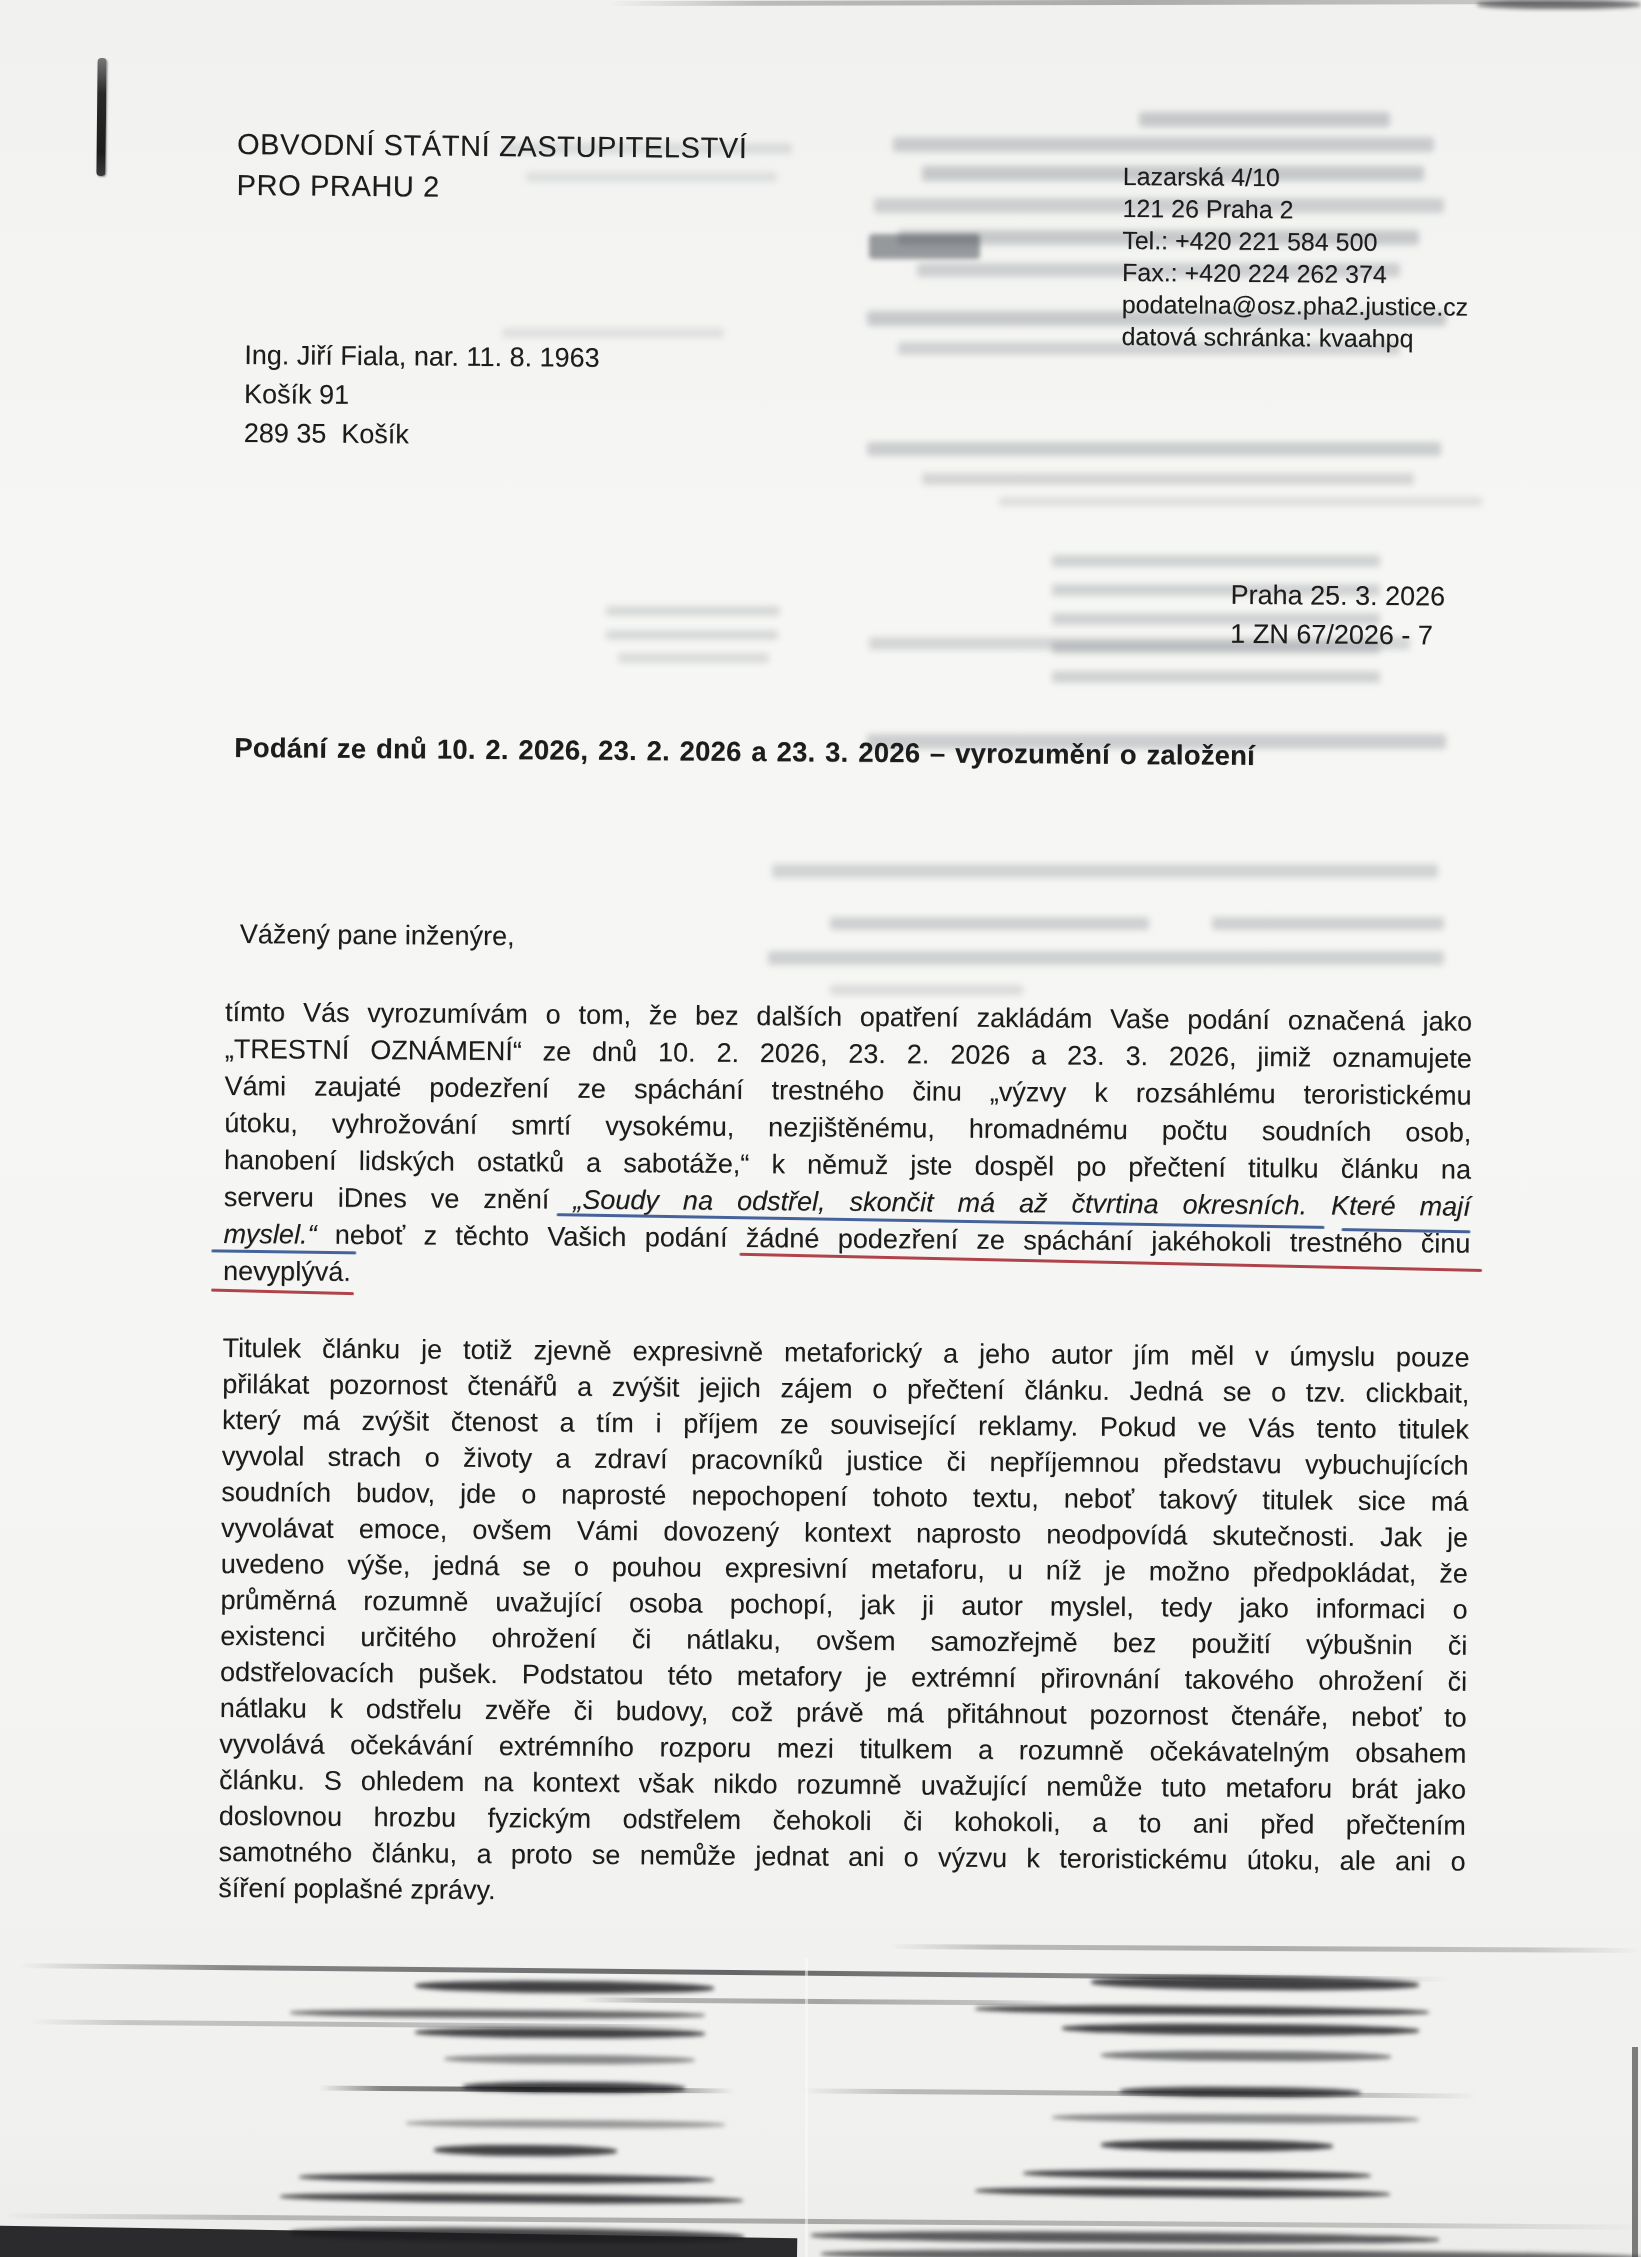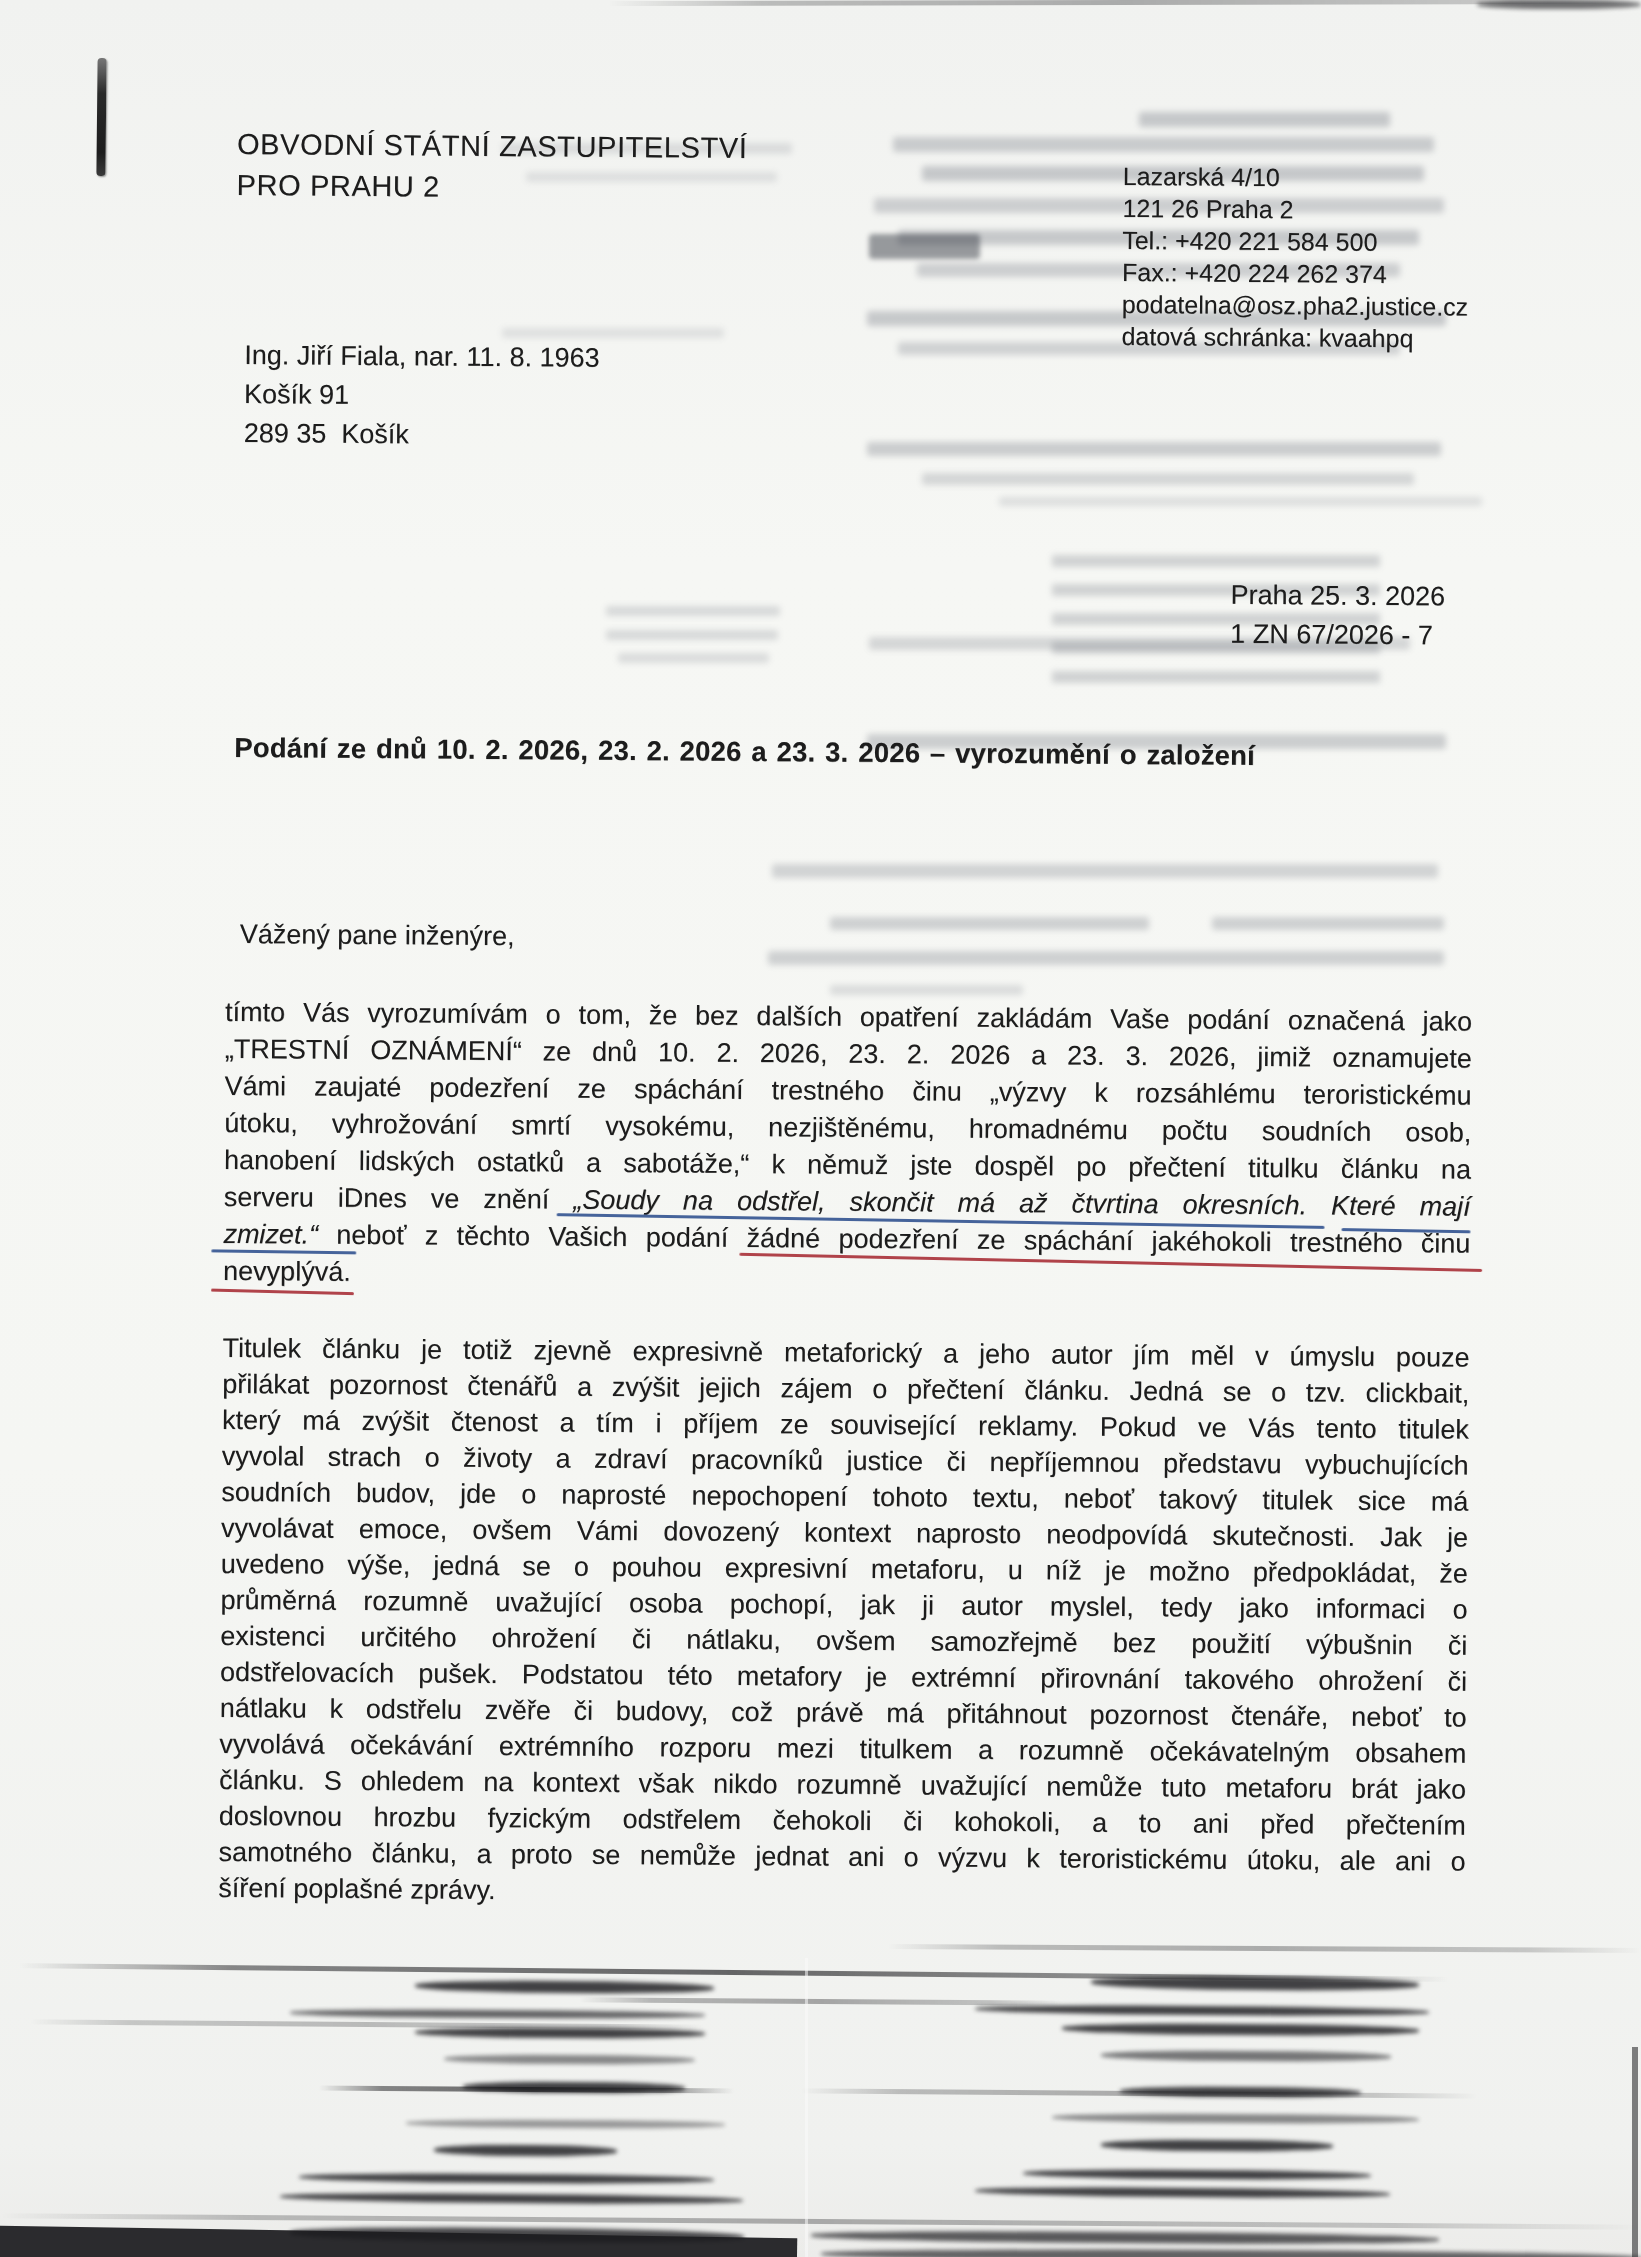--- a/index.html
+++ b/index.html
@@ -114,21 +114,21 @@
 
     <div class="subject">Podání ze dnů 10. 2. 2026, 23. 2. 2026 a 23. 3. 2026 – vyrozumění o založení</div>
 
     <div class="salutation">Vážený pane inženýre,</div>
 
     <div class="para para1">
       <div class="jl">
         
       <div class="jline">tímto Vás vyrozumívám o tom, že bez dalších opatření zakládám Vaše podání označená jako</div><div class="jline">„TRESTNÍ OZNÁMENÍ“ ze dnů 10. 2. 2026, 23. 2. 2026 a 23. 3. 2026, jimiž oznamujete</div><div class="jline">Vámi zaujaté podezření ze spáchání trestného činu „výzvy k rozsáhlému teroristickému</div><div class="jline">útoku, vyhrožování smrtí vysokému, nezjištěnému, hromadnému počtu soudních osob,</div><div class="jline">hanobení lidských ostatků a sabotáže,“ k němuž jste dospěl po přečtení titulku článku na</div></div>
       <div class="jline"><span>serveru iDnes ve znění </span><span class="it">„Soudy na odstřel, skončit má až čtvrtina okresních. Které mají</span></div>
-      <div class="jline"><span class="it">zmizet.“</span><span> neboť z těchto Vašich podání žádné podezření ze spáchání jakéhokoli trestného činu</span></div>
+      <div class="jline"><span class="it">myslel.“</span><span> neboť z těchto Vašich podání žádné podezření ze spáchání jakéhokoli trestného činu</span></div>
       <div class="lline">nevyplývá.</div>
     </div>
 
     <div class="para para2">
       <div class="jl">
         
       <div class="jline">Titulek článku je totiž zjevně expresivně metaforický a jeho autor jím měl v úmyslu pouze</div><div class="jline">přilákat pozornost čtenářů a zvýšit jejich zájem o přečtení článku. Jedná se o tzv. clickbait,</div><div class="jline">který má zvýšit čtenost a tím i příjem ze související reklamy. Pokud ve Vás tento titulek</div><div class="jline">vyvolal strach o životy a zdraví pracovníků justice či nepříjemnou představu vybuchujících</div><div class="jline">soudních budov, jde o naprosté nepochopení tohoto textu, neboť takový titulek sice má</div><div class="jline">vyvolávat emoce, ovšem Vámi dovozený kontext naprosto neodpovídá skutečnosti. Jak je</div><div class="jline">uvedeno výše, jedná se o pouhou expresivní metaforu, u níž je možno předpokládat, že</div><div class="jline">průměrná rozumně uvažující osoba pochopí, jak ji autor myslel, tedy jako informaci o</div><div class="jline">existenci určitého ohrožení či nátlaku, ovšem samozřejmě bez použití výbušnin či</div><div class="jline">odstřelovacích pušek. Podstatou této metafory je extrémní přirovnání takového ohrožení či</div><div class="jline">nátlaku k odstřelu zvěře či budovy, což právě má přitáhnout pozornost čtenáře, neboť to</div><div class="jline">vyvolává očekávání extrémního rozporu mezi titulkem a rozumně očekávatelným obsahem</div><div class="jline">článku. S ohledem na kontext však nikdo rozumně uvažující nemůže tuto metaforu brát jako</div><div class="jline">doslovnou hrozbu fyzickým odstřelem čehokoli či kohokoli, a to ani před přečtením</div><div class="jline">samotného článku, a proto se nemůže jednat ani o výzvu k teroristickému útoku, ale ani o</div></div>
       <div class="lline">šíření poplašné zprávy.</div>
     </div>
 

